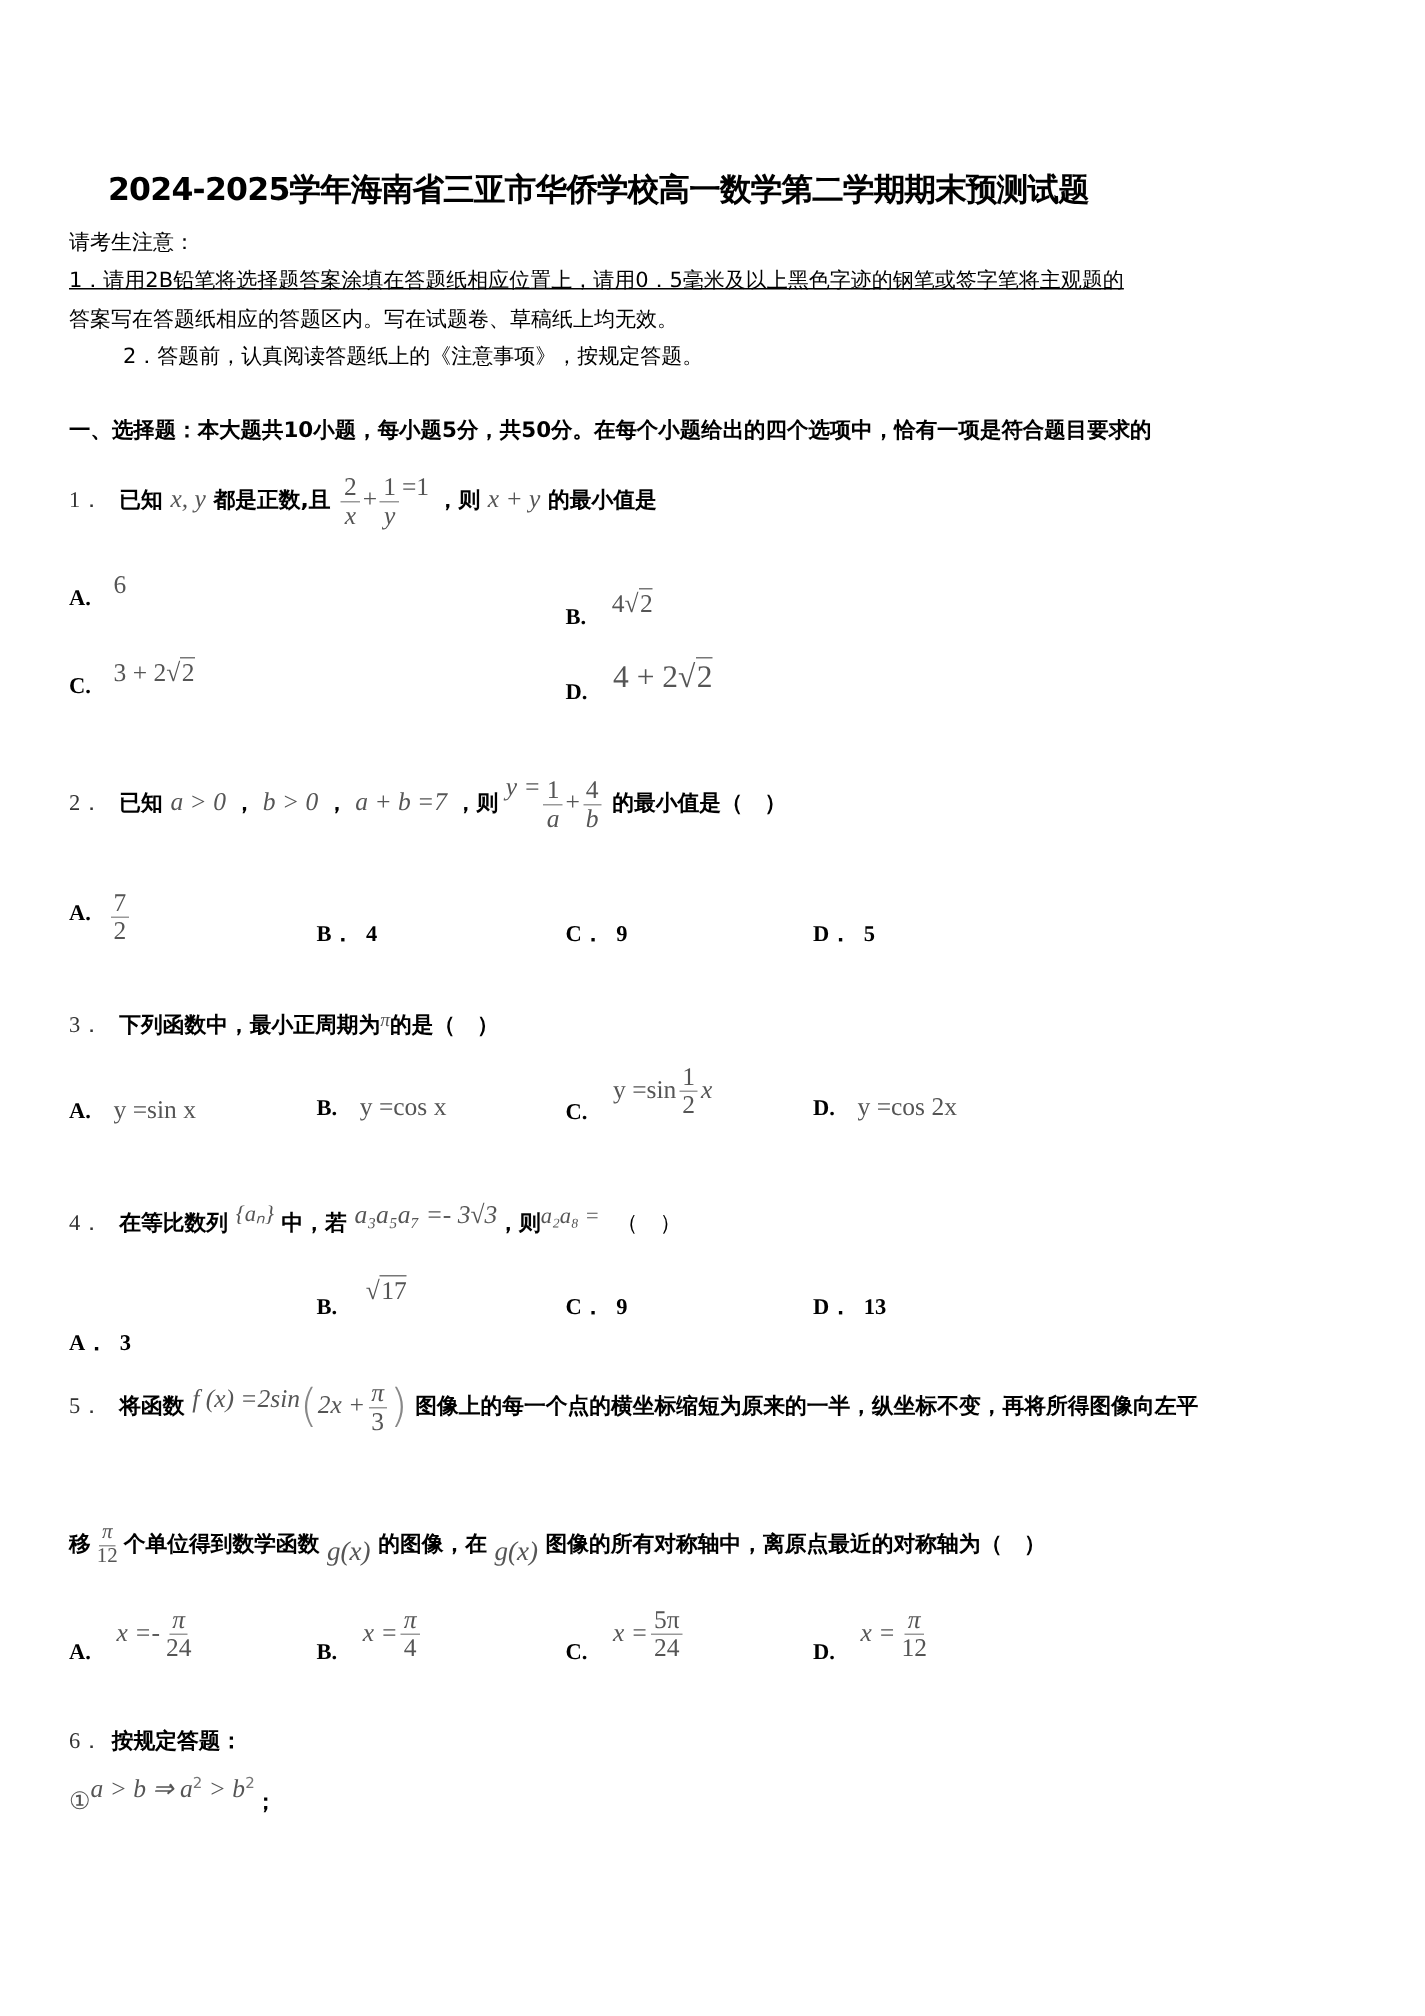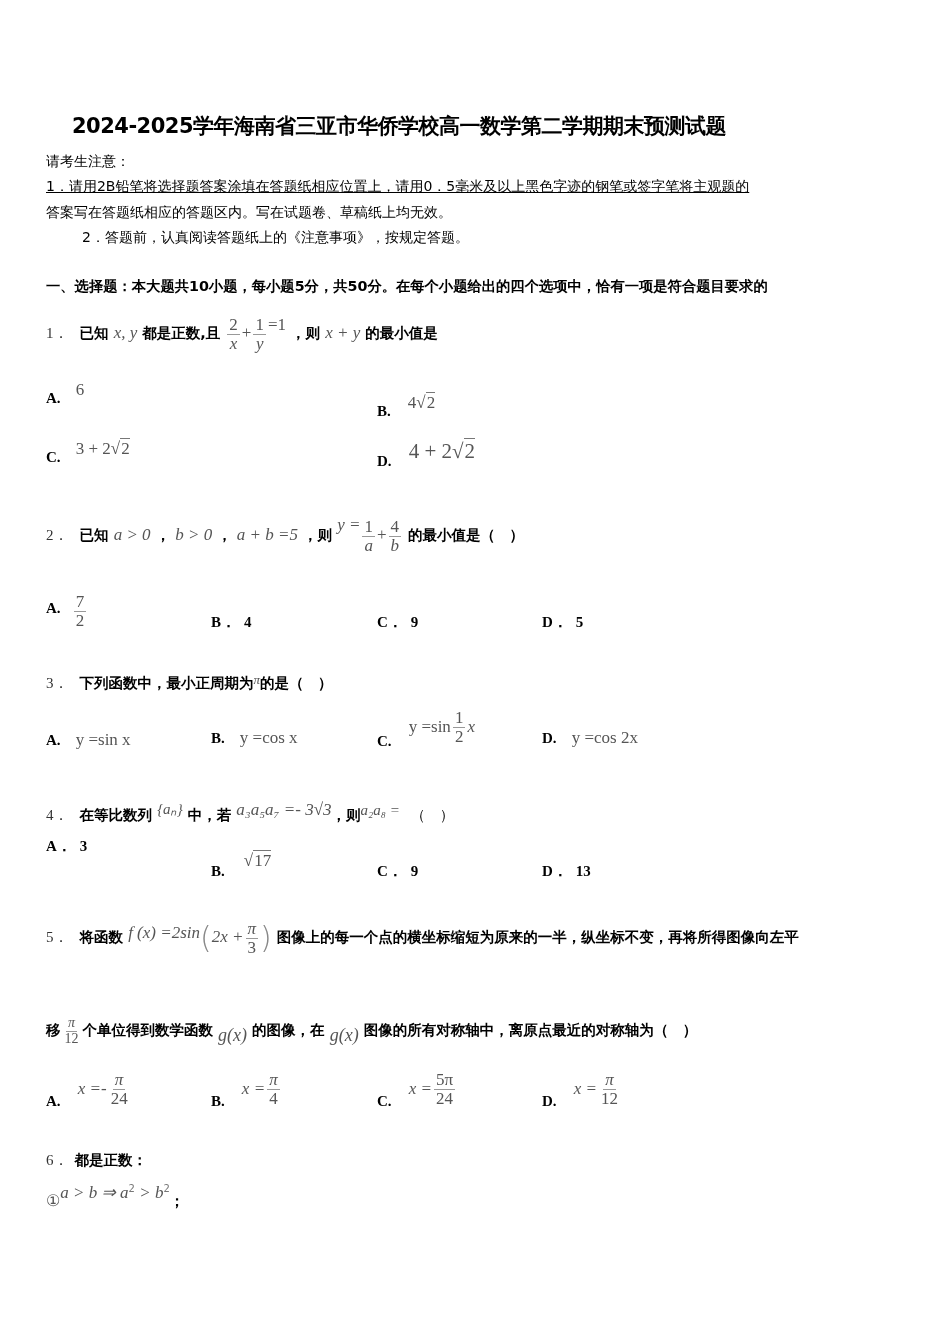--- a/index.html
+++ b/index.html
@@ -69,21 +69,21 @@
   <span class="mathr" style="margin-left:12px; position:relative; top:-8px; font-size:21px;"><span>4 + 2</span>√<span class="sqrt">2</span></span>
 </div>
 
 <div class="abs q" style="left:46px; top:503px; line-height:44px;">
   <span class="qnum">2．</span>
   <span>已知</span>
   <span class="math">a &gt; 0</span>
   <span>，</span>
   <span class="math">b &gt; 0</span>
   <span>，</span>
-  <span class="math">a + b =5</span>
+  <span class="math">a + b =7</span>
   <span>，则</span>
   <span>
     <span class="math" style="vertical-align:10px;">y =</span><span class="frac">
         <span class="num">1</span>
         <span class="den">a</span>
       </span><span class="mathr">+</span><span class="frac">
         <span class="num">4</span>
         <span class="den">b</span>
       </span>
   </span>
@@ -134,21 +134,21 @@
 
 <div class="abs q" style="left:46px; top:798px;">
   <span class="qnum">4．</span>
   <span>在等比数列</span>
   <span class="math" style="font-size:15px; vertical-align:6px;">{aₙ}</span>
   <span>中，若</span>
   <span class="math" style="vertical-align:5px;">a₃a₅a₇ =- 3√3</span><span>，则</span><span class="math" style="vertical-align:5px; font-size:15px;">a₂a₈ =</span>
   <span style="font-weight:normal; margin-left:6px;">（　）</span>
 </div>
 
-<div class="abs" style="left:46px; top:836px;text-align:right;">
+<div class="abs" style="left:46px; top:885px;text-align:right;">
   <span class="opt-letter">A．</span><span class="opt-val">3</span>
 </div>
 <div class="abs" style="left:211px; top:861px;">
   <span class="opt-letter">B.</span>
   <span class="mathr" style="margin-left:14px; position:relative; top:-10px;">√<span class="sqrt">17</span></span>
 </div>
 <div class="abs" style="left:377px; top:861px;">
   <span class="opt-letter">C．</span><span class="opt-val">9</span>
 </div>
 <div class="abs" style="left:542px; top:861px;">
@@ -201,17 +201,17 @@
 </div>
 <div class="abs" style="left:542px; top:1067px; line-height:44px;">
   <span class="opt-letter" style="vertical-align:-12px;">D.</span>
   <span class="math" style="margin-left:12px;">x =</span><span class="frac">
       <span class="num" style="font-style:italic;">π</span>
       <span class="den r">12</span>
     </span>
 </div>
 
 <div class="abs q" style="left:46px; top:1151px;">
-  <span class="qnum">6．</span><span>都是正数：</span>
+  <span class="qnum">6．</span><span>按规定答题：</span>
 </div>
 <div class="abs" style="left:46px; top:1182px;">
   <span class="mathr" style="font-size:16px; vertical-align:-8px;">①</span><span class="math">a &gt; b ⇒ a</span><sup class="s">2</sup><span class="math"> &gt; b</span><sup class="s">2</sup><span class="q" style="vertical-align:-8px;">；</span>
 </div>
 
 </body></html>

